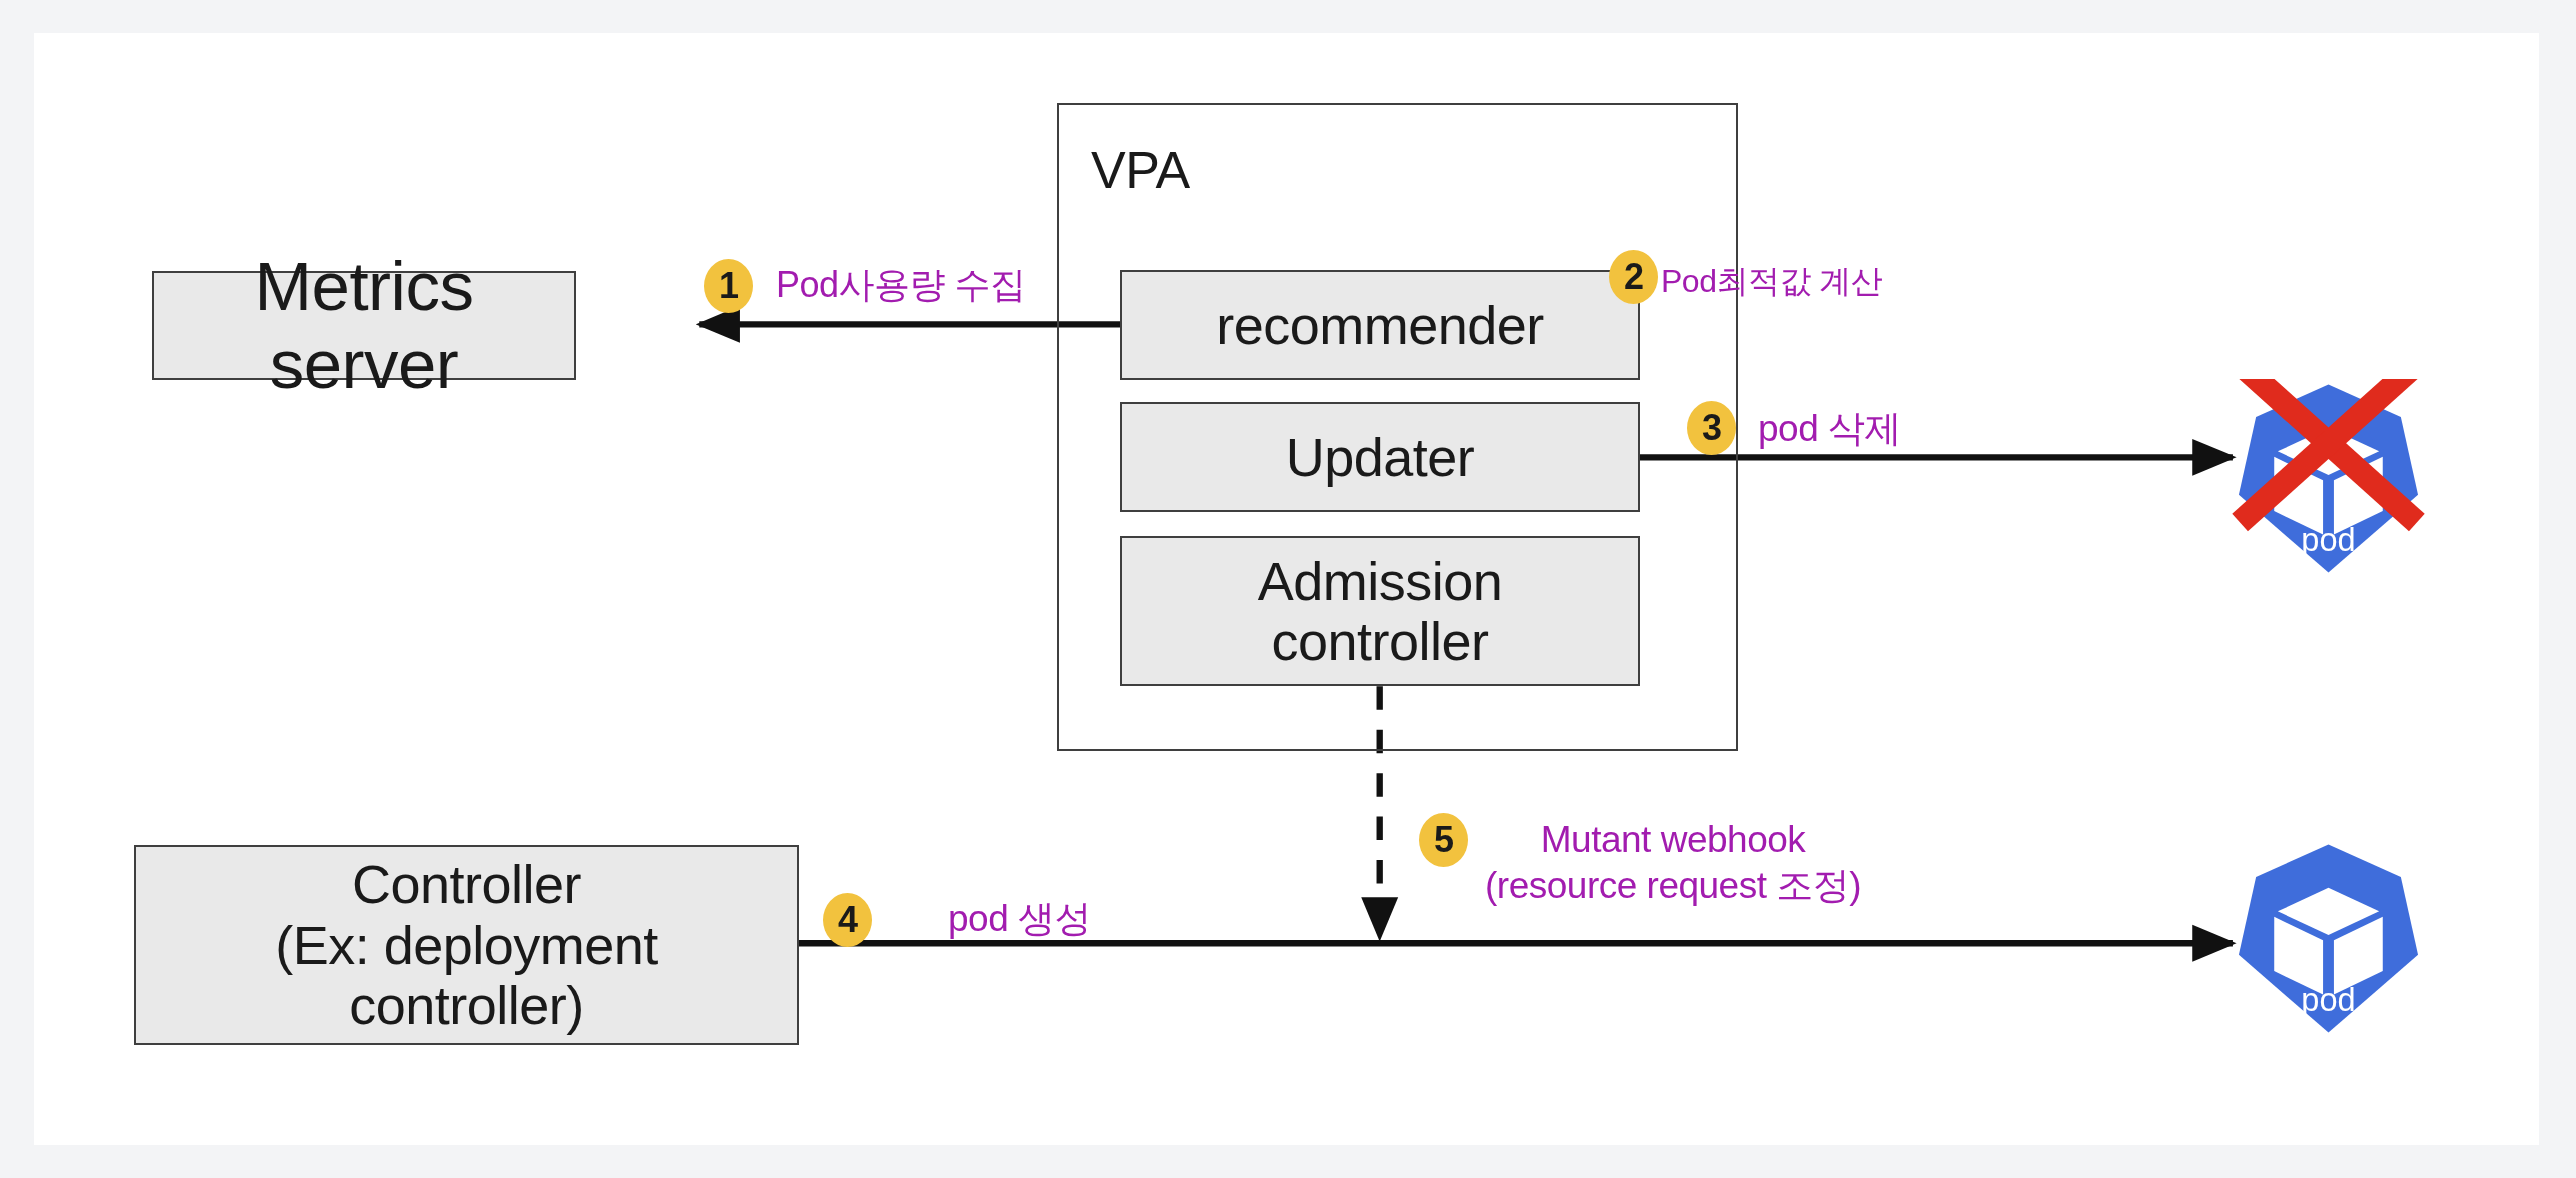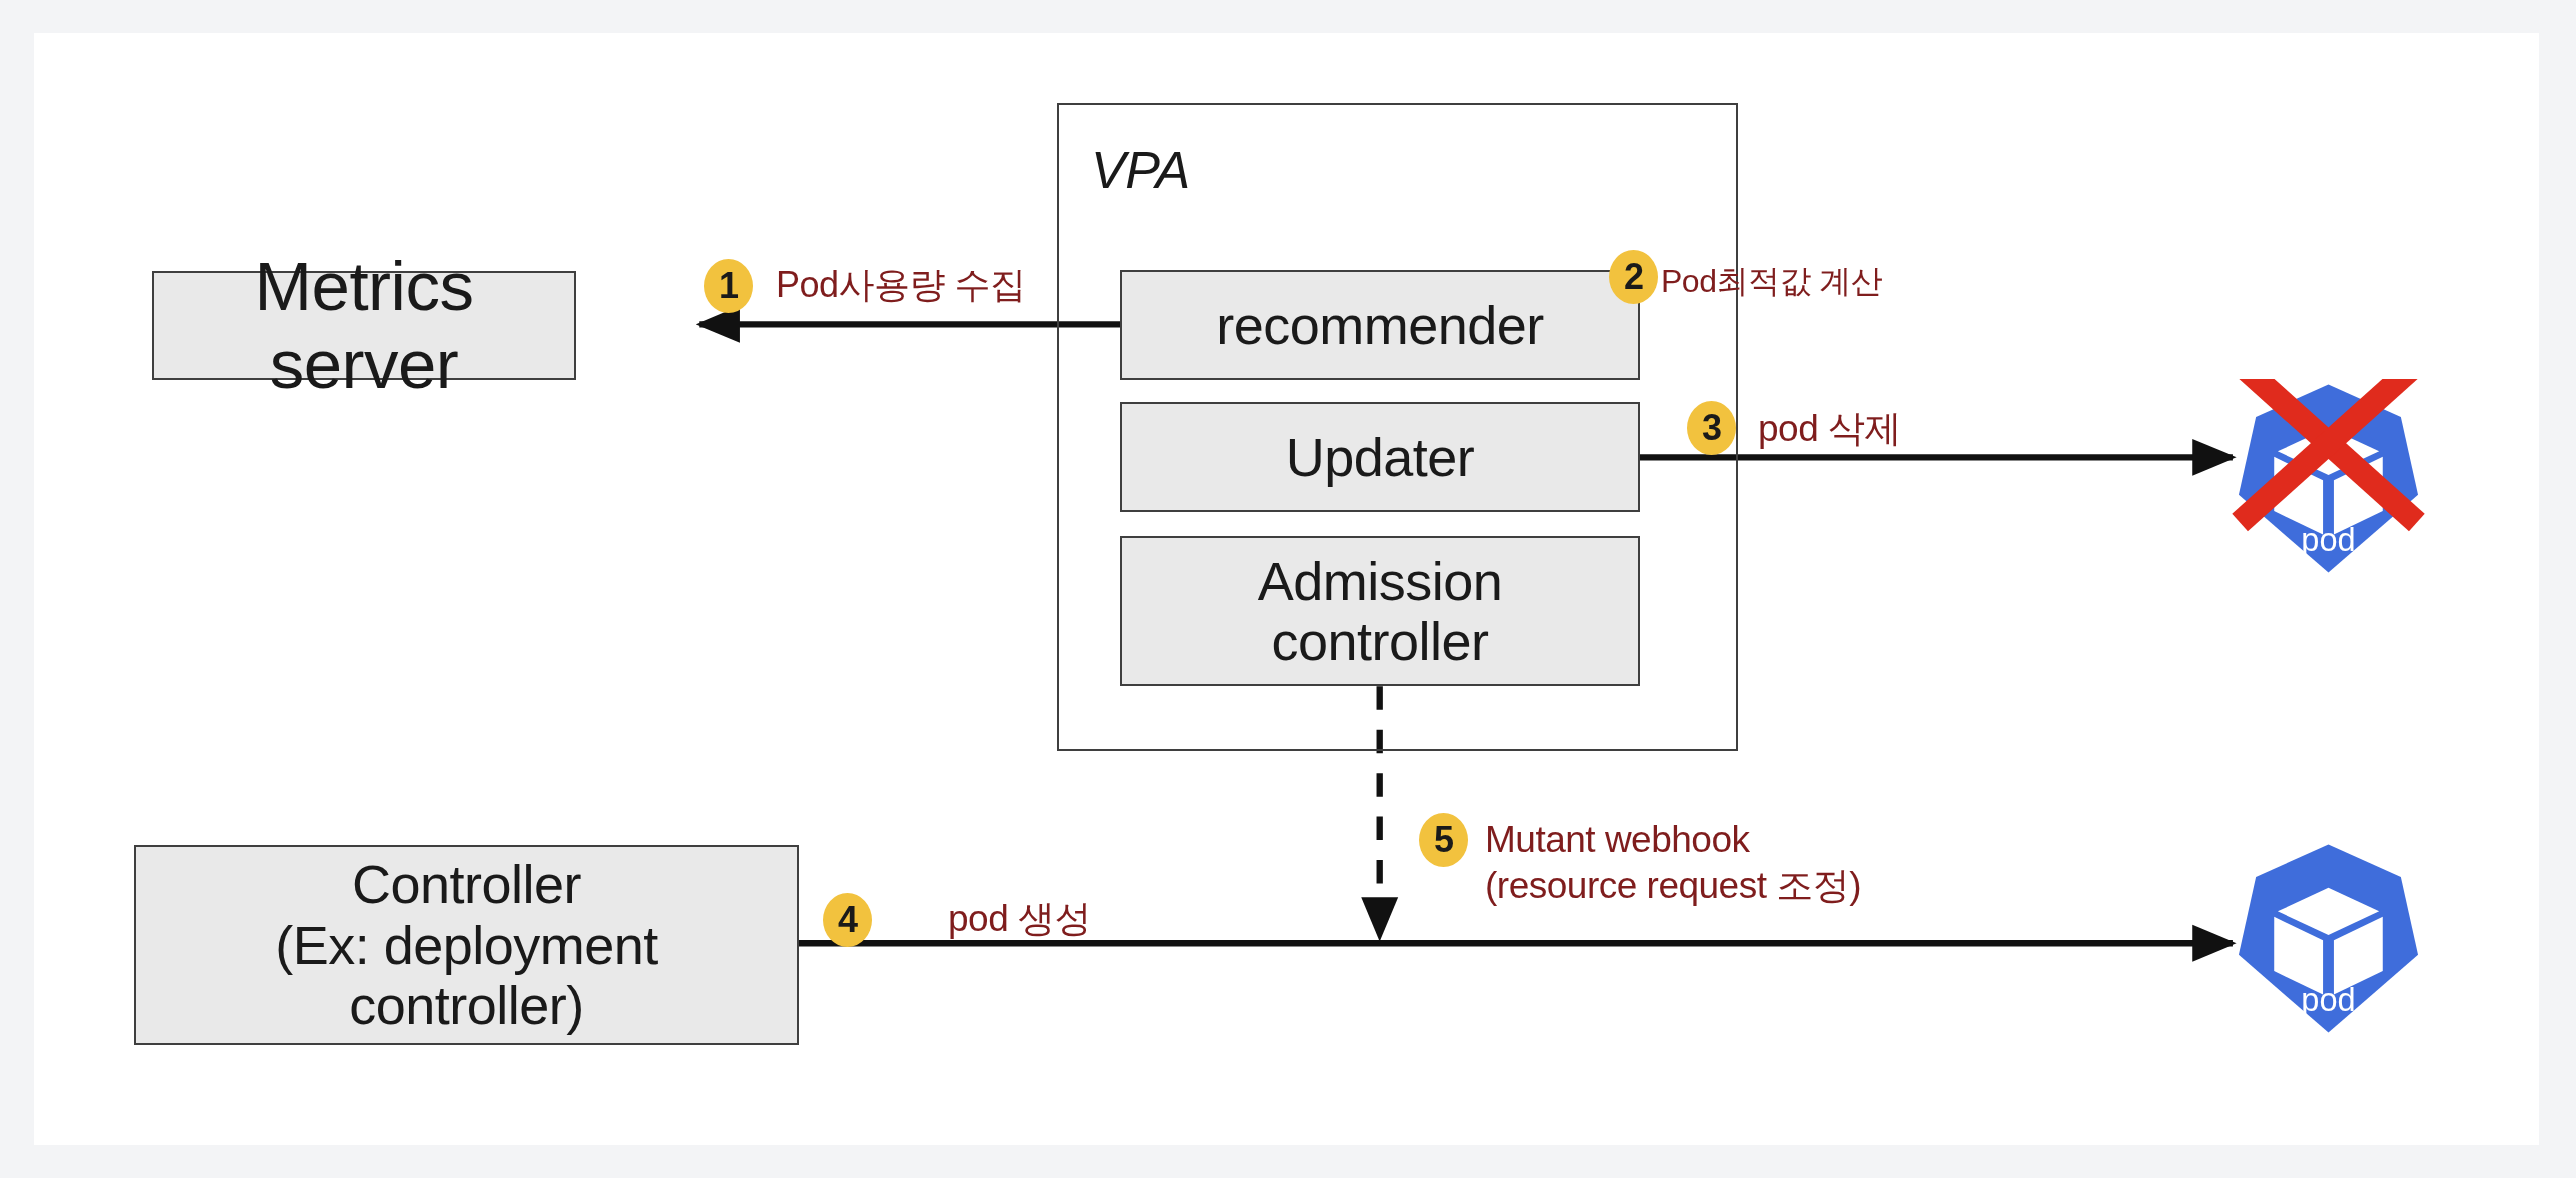--- a/index.html
+++ b/index.html
@@ -51,21 +51,20 @@
   .vpa-frame {
     position: absolute;
     box-sizing: border-box;
     background: transparent;
     border: 2.7px solid #3f3f3f;
   }
   .vpa-title {
     position: absolute;
     color: #1a1a1a;
     letter-spacing: -0.5px;
-    font-style: italic;
   }
 
   #metrics-server { left: 118px; top: 238px; width: 424px; height: 109px; font-size: 69px; }
   #vpa-frame      { left: 1023px; top: 70px; width: 681px; height: 648px; }
   #vpa-title      { left: 1057px; top: 107px; font-size: 52px; }
   #recommender    { left: 1086px; top: 237px; width: 520px; height: 110px; font-size: 54px; }
   #updater        { left: 1086px; top: 369px; width: 520px; height: 110px; font-size: 54px; }
   #admission      { left: 1086px; top: 503px; width: 520px; height: 150px; font-size: 54px; }
   #controller     { left: 100px; top: 812px; width: 665px; height: 200px; font-size: 54px; }
 
@@ -87,24 +86,25 @@
   }
   #badge-1 { left: 670px; top: 226px; }
   #badge-2 { left: 1575px; top: 217px; }
   #badge-3 { left: 1653px; top: 368px; }
   #badge-4 { left: 789px; top: 860px; }
   #badge-5 { left: 1385px; top: 780px; }
 
   
   .edge-label {
     position: absolute;
-    color: #7f1d1d;
+    color: #a21caf;
     letter-spacing: -0.5px;
     line-height: 1.25;
     white-space: pre-line;
+    text-align: center;
   }
   #label-1 { left: 742px;  top: 229px; font-size: 36px; }
   #label-2 { left: 1627px; top: 228px; font-size: 32px; }
   #label-3 { left: 1724px; top: 373px; font-size: 37px; }
   #label-4 { left: 914px;  top: 863px; font-size: 37px; }
   #label-5 { left: 1451px; top: 784px; font-size: 37px; }
 
   
   .pod-icon { position: absolute; }
   #pod-deleted { left: 2195px; top: 346px; width: 199px; height: 199px; }

